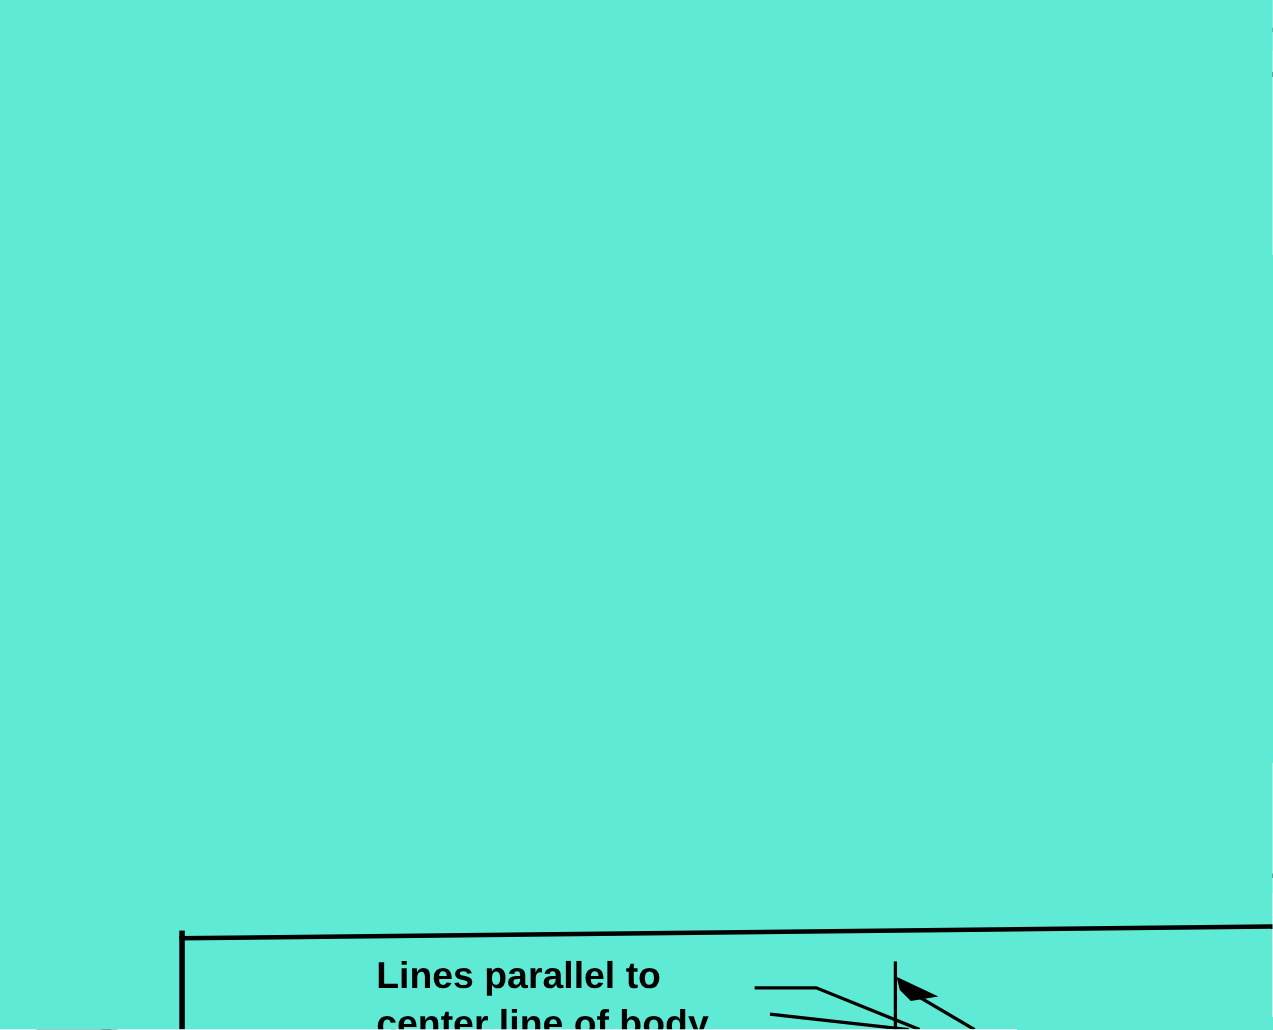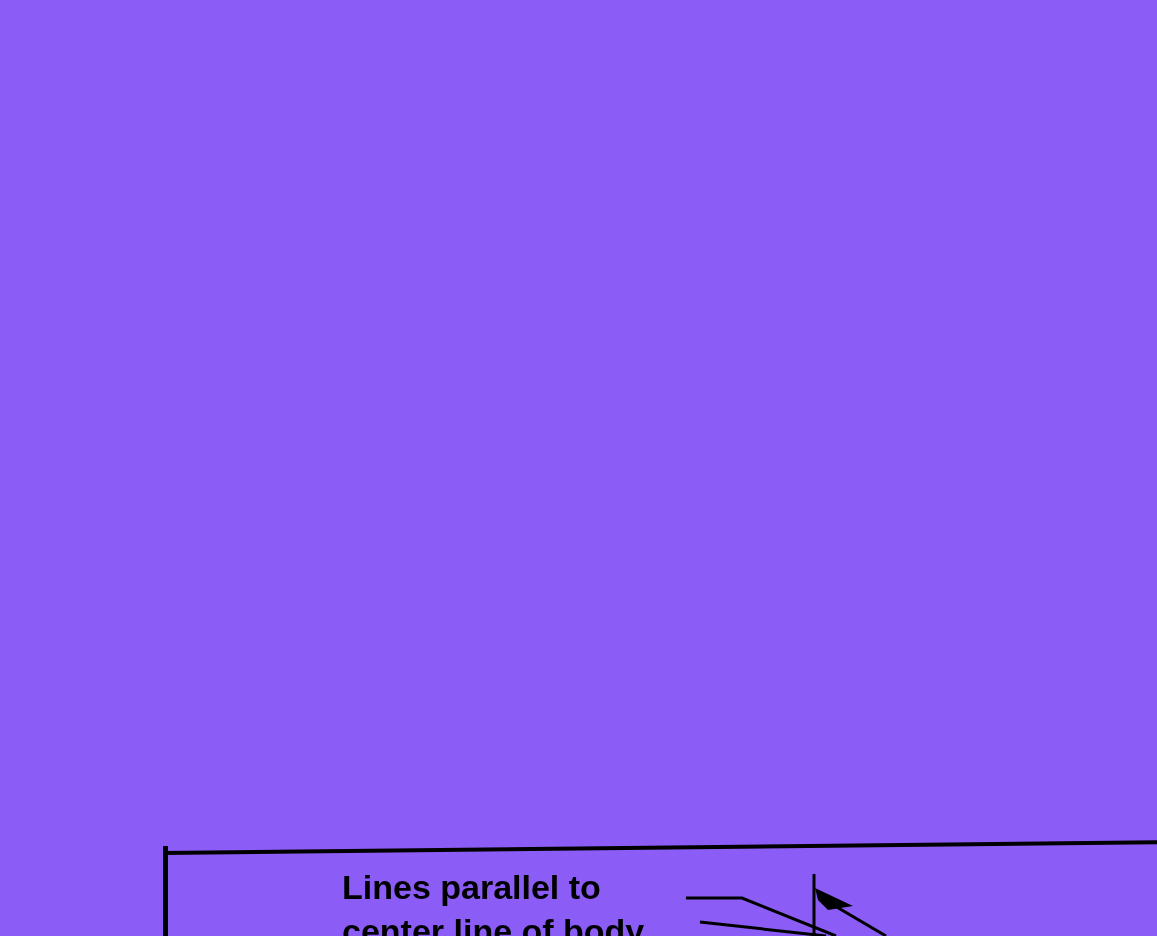--- a/index.html
+++ b/index.html
@@ -34,21 +34,21 @@
     top: -4px;
     width: 26px;
     height: 944px;
     overflow: hidden;
   }
 
   
   .panel {
     position: absolute;
     box-sizing: border-box;
-    background: #8b5cf6;
+    background: #5eead4;
     text-decoration: underline;
   }
 
   
   .rule-h {
     position: absolute;
     background: #000000;
     transform-origin: 0 50%;
   }
   .rule-v {

